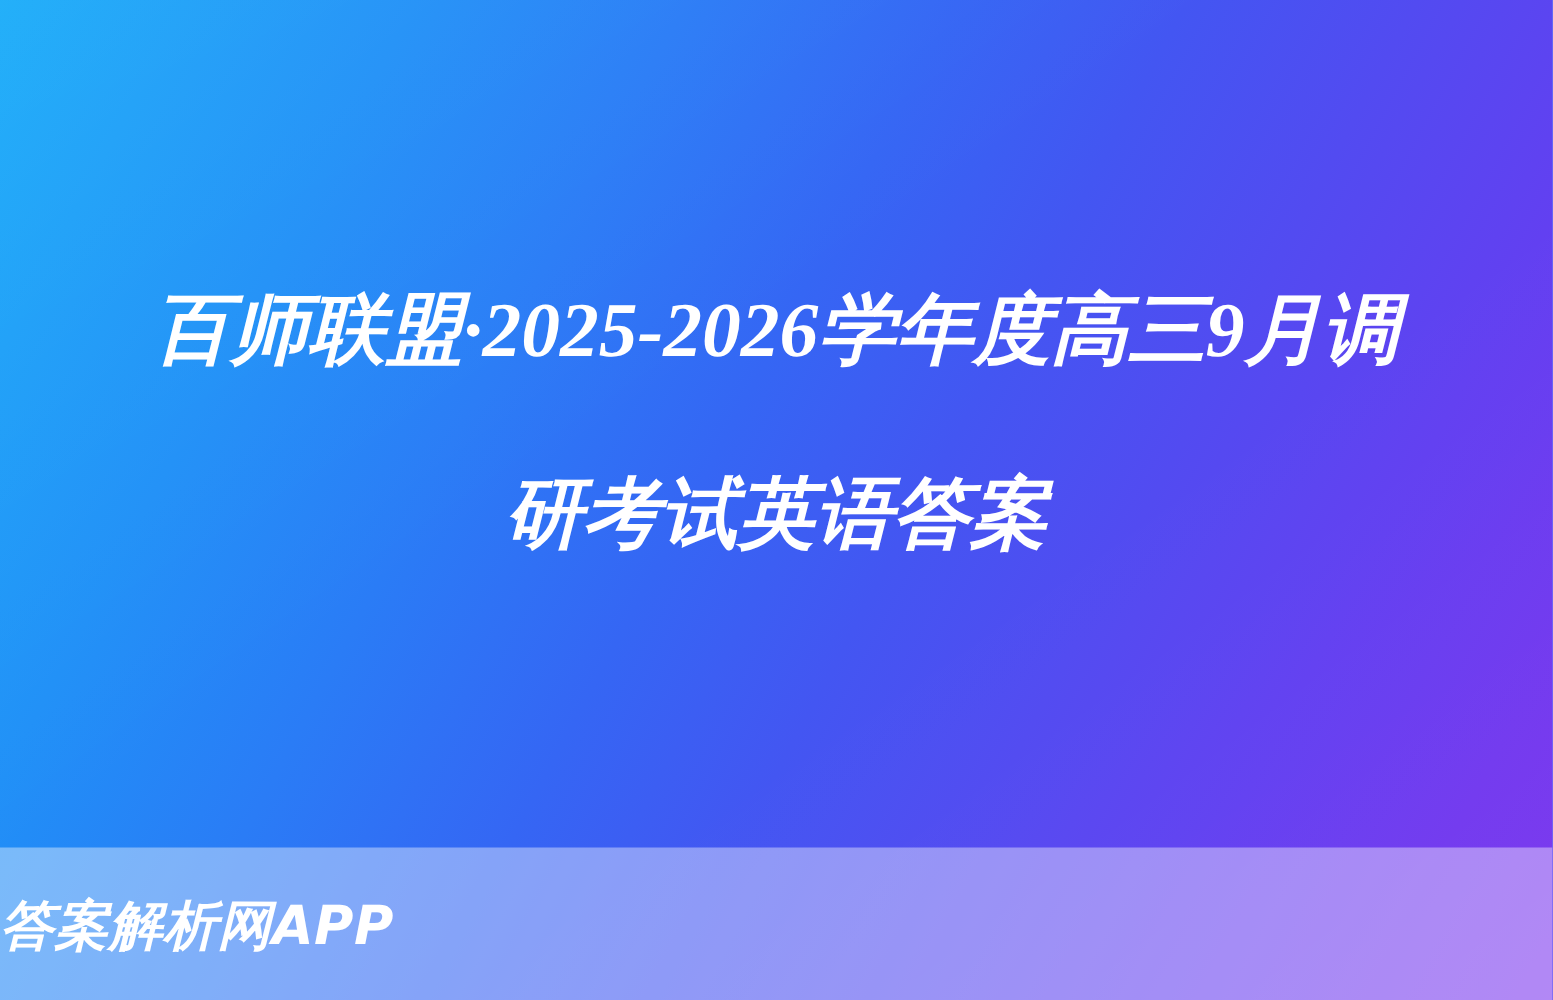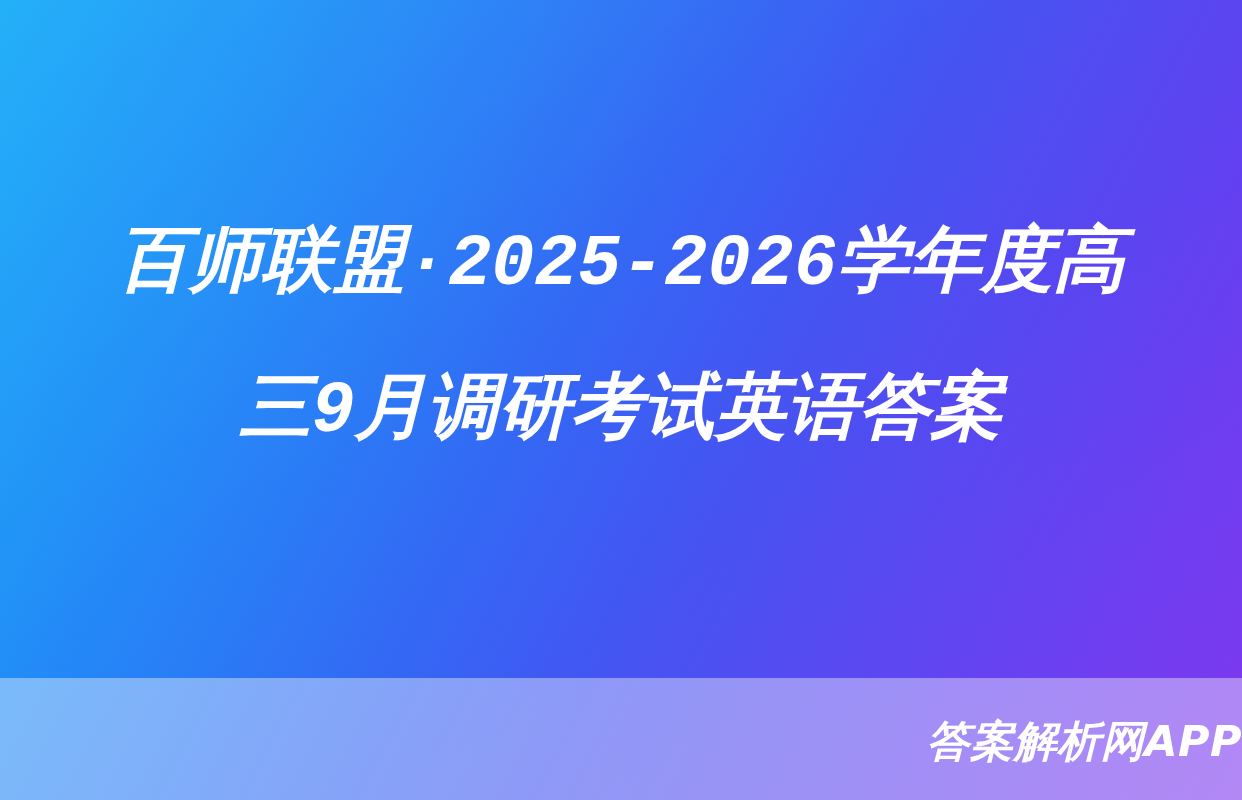--- a/index.html
+++ b/index.html
@@ -54,42 +54,42 @@
     align-items: center;
     justify-content: center;
     box-sizing: border-box;
     padding: 0 96px;
   }
 
   .title {
     position: relative;
     width: 1046px;
     color: #ffffff;
-    font-size: 72px;
+    font-size: 62px;
     line-height: 147px;
     font-weight: 700;
     font-style: italic;
     text-align: center;
     letter-spacing: 0px;
     word-break: break-all;
     text-rendering: optimizeLegibility;
-    font-family: Liberation Mono, monospace;
+    font-family: Liberation Serif, serif;
   }
 
   
   .footer-band {
     position: absolute;
     left: 0;
     top: 678px;
     width: 1242px;
     height: 122px;
     background: rgba(255, 255, 255, 0.40);
     display: flex;
     align-items: center;
-    justify-content: flex-end;
+    justify-content: flex-start;
   }
 
   .footer-text {
     color: #ffffff;
     font-size: 43px;
     font-weight: 700;
     font-style: italic;
     line-height: 1;
     letter-spacing: 0.5px;
     white-space: nowrap;

